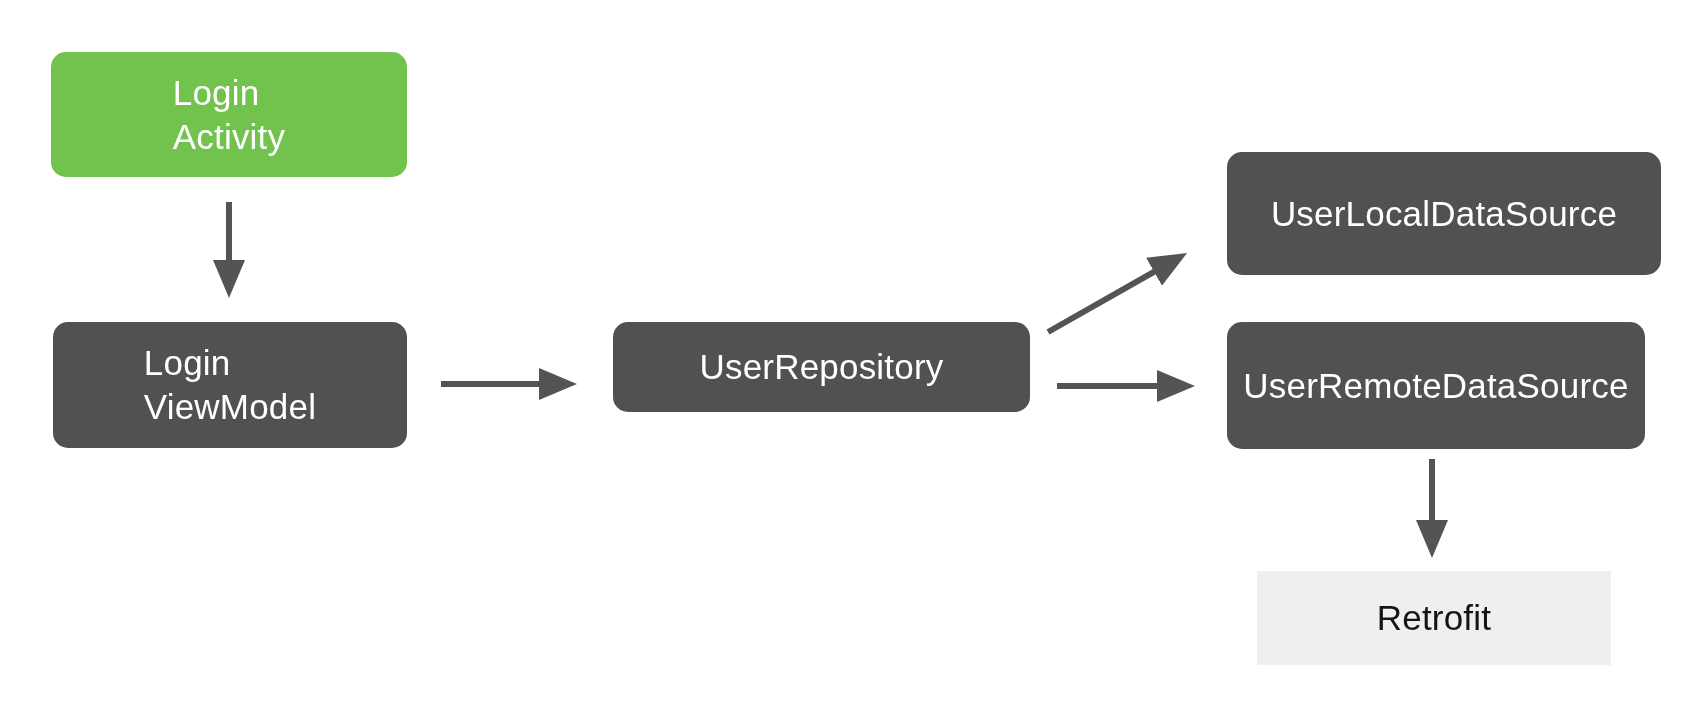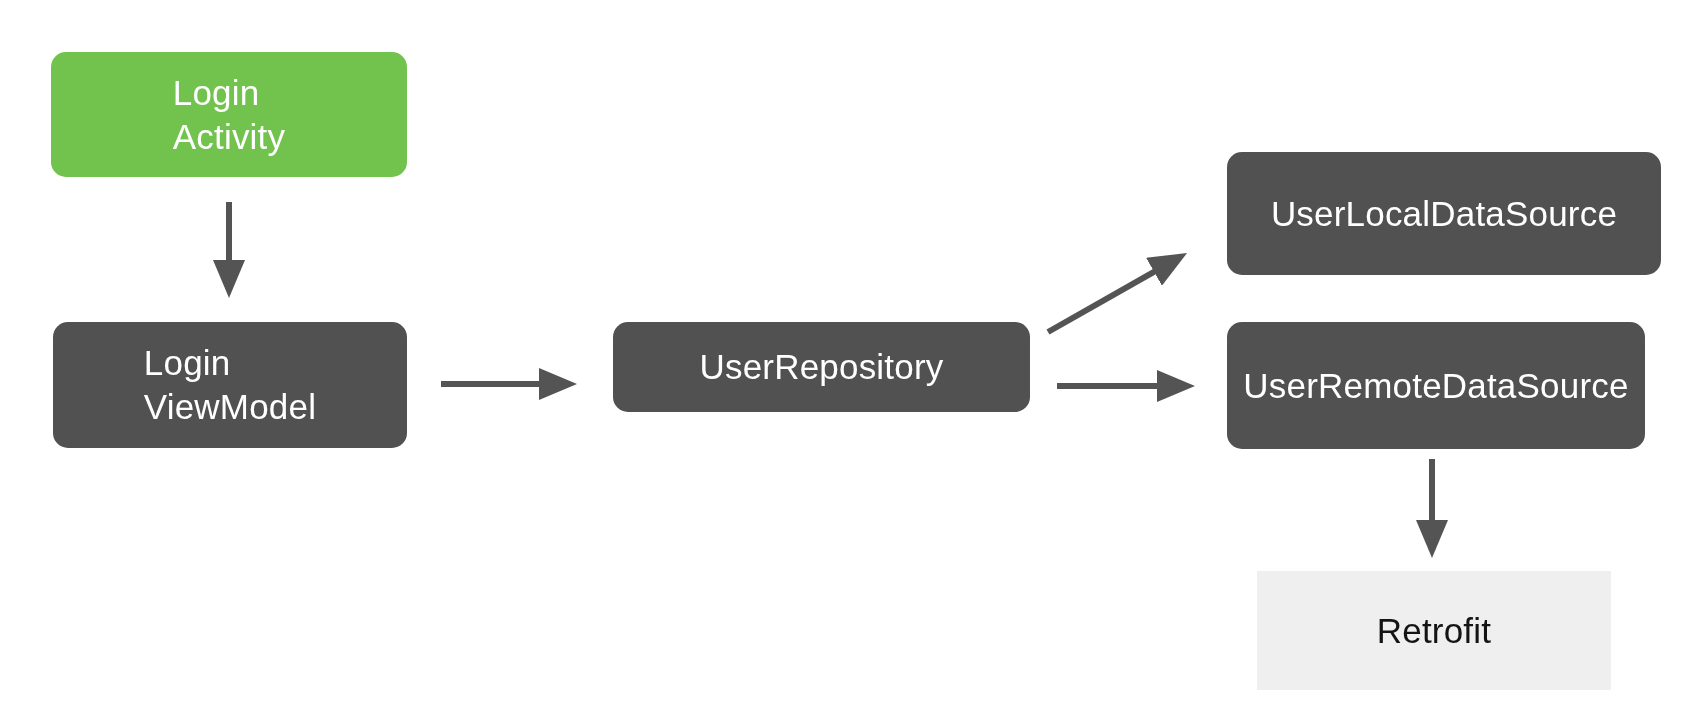--- a/index.html
+++ b/index.html
@@ -31,21 +31,21 @@
   .node.rounded { border-radius: 15px; }
   .node.green  { background: var(--node-green); color: var(--text-light); }
   .node.dark   { background: var(--node-dark);  color: var(--text-light); }
   .node.light  { background: var(--node-light); color: var(--text-dark); }
 
   #n-login-activity        { left: 51px;   top: 52px;  width: 356px; height: 125px; }
   #n-login-viewmodel       { left: 53px;   top: 322px; width: 354px; height: 126px; }
   #n-user-repository       { left: 613px;  top: 322px; width: 417px; height: 90px; }
   #n-user-local-datasource { left: 1227px; top: 152px; width: 434px; height: 123px; }
   #n-user-remote-datasource{ left: 1227px; top: 322px; width: 418px; height: 127px; }
-  #n-retrofit              { left: 1257px; top: 571px; width: 354px; height: 119px; }
+  #n-retrofit              { left: 1257px; top: 571px; width: 354px; height: 94px; }
 
   #arrows {
     position: absolute;
     left: 0; top: 0;
     width: 1697px;
     height: 728px;
     pointer-events: none;
   }
   #arrows line {
     stroke: var(--arrow);

